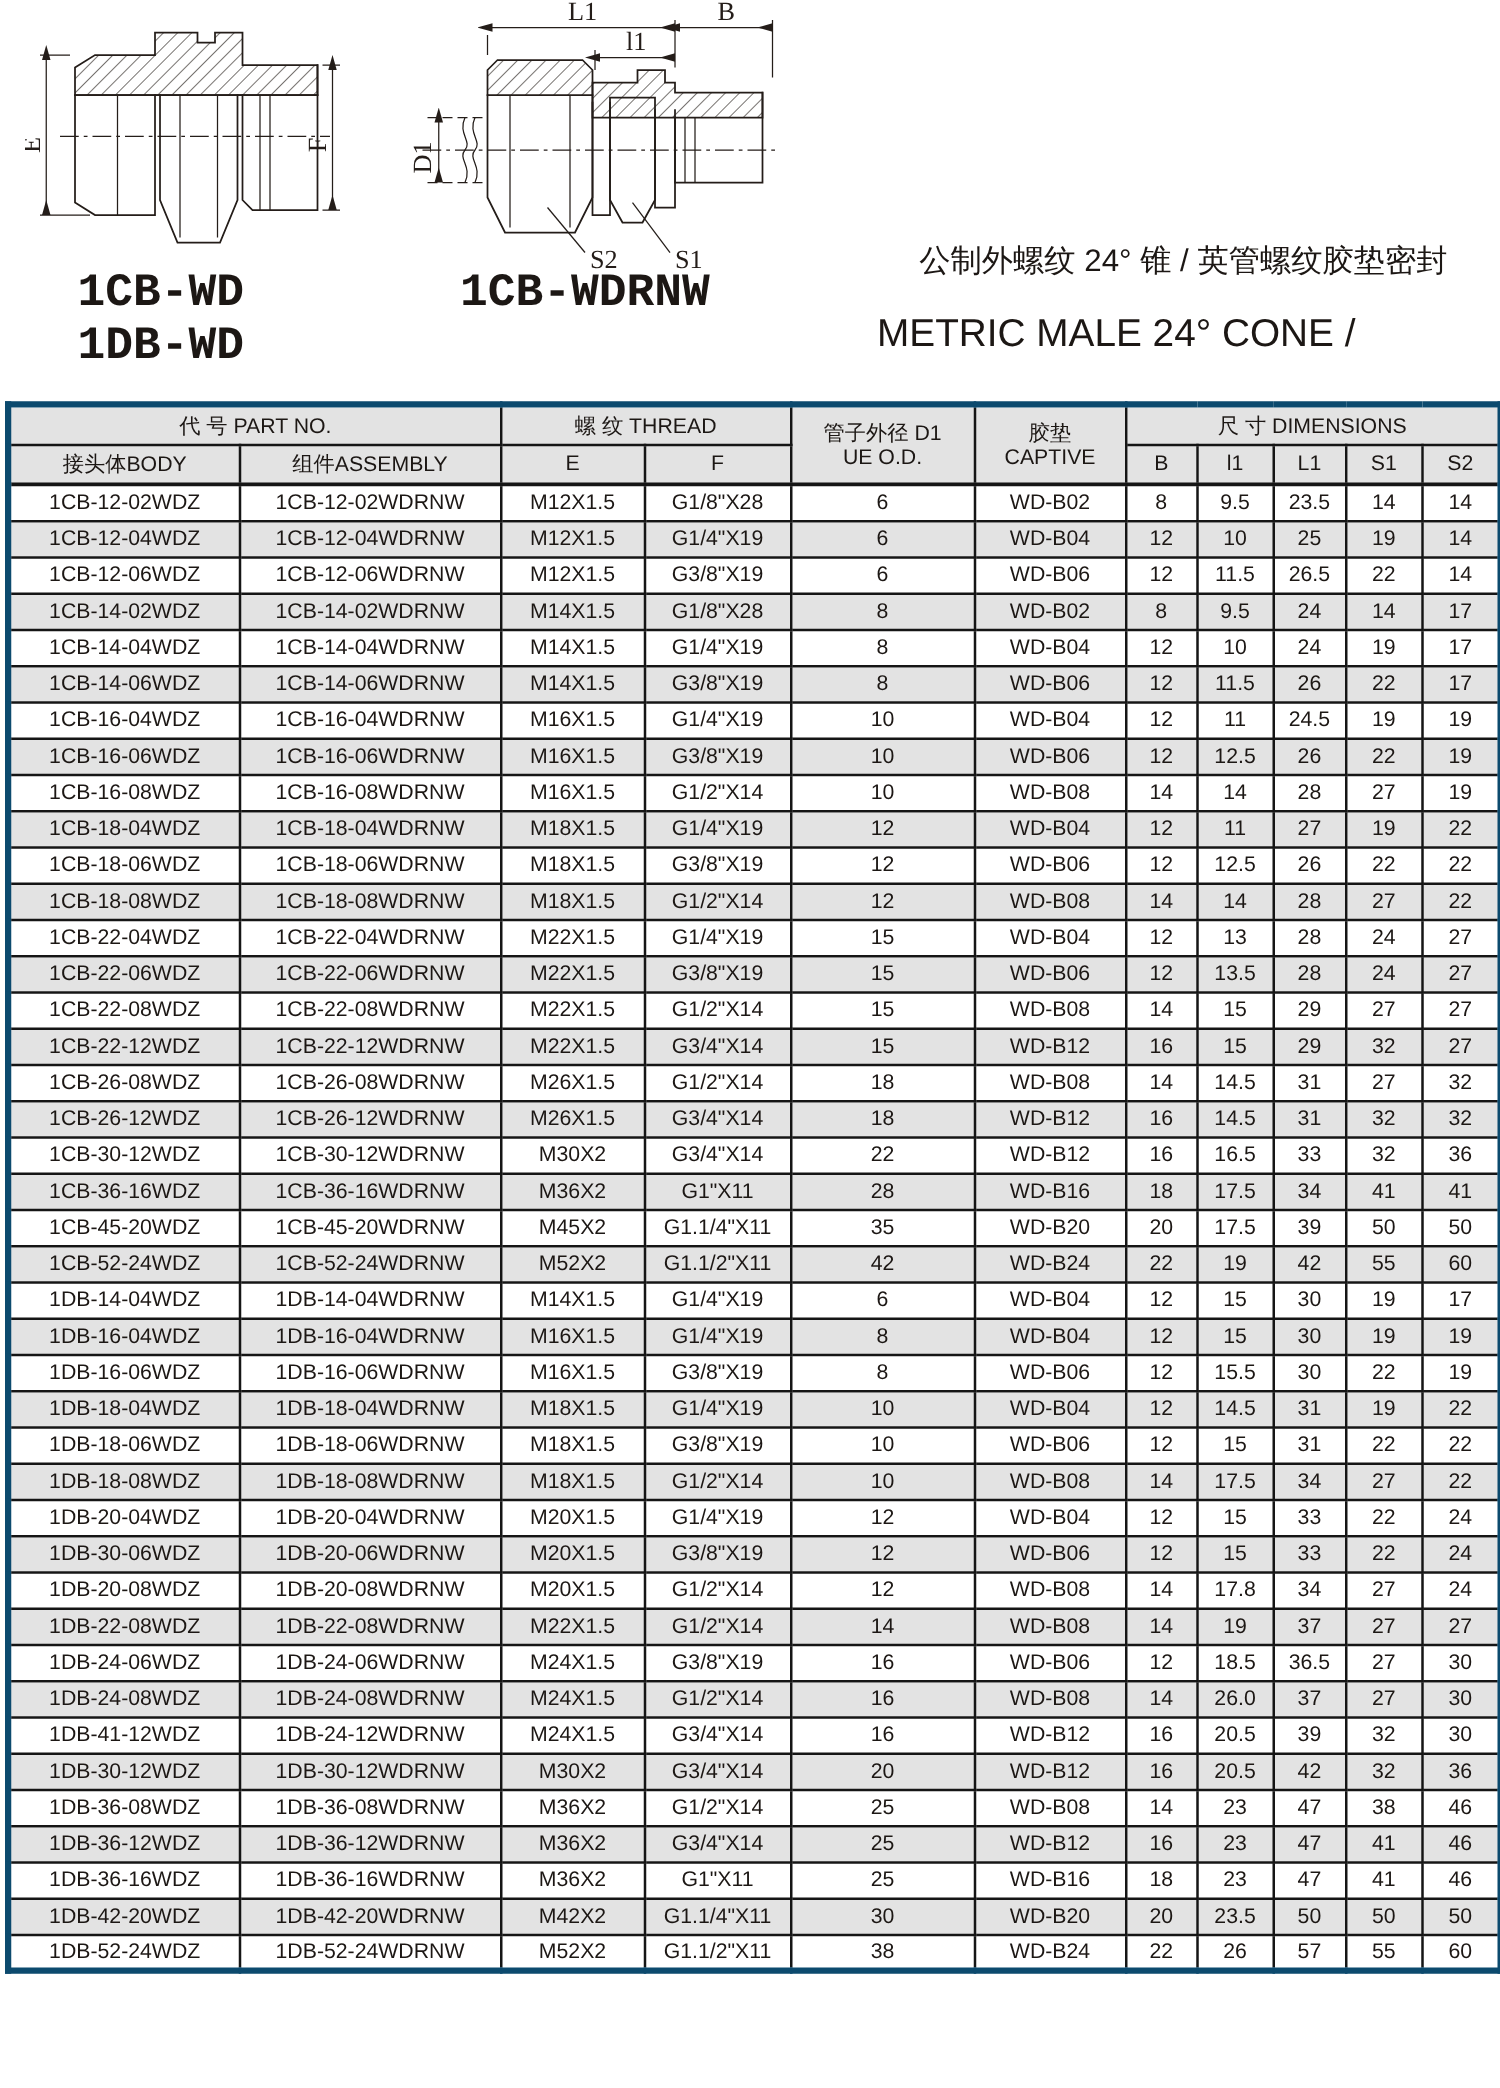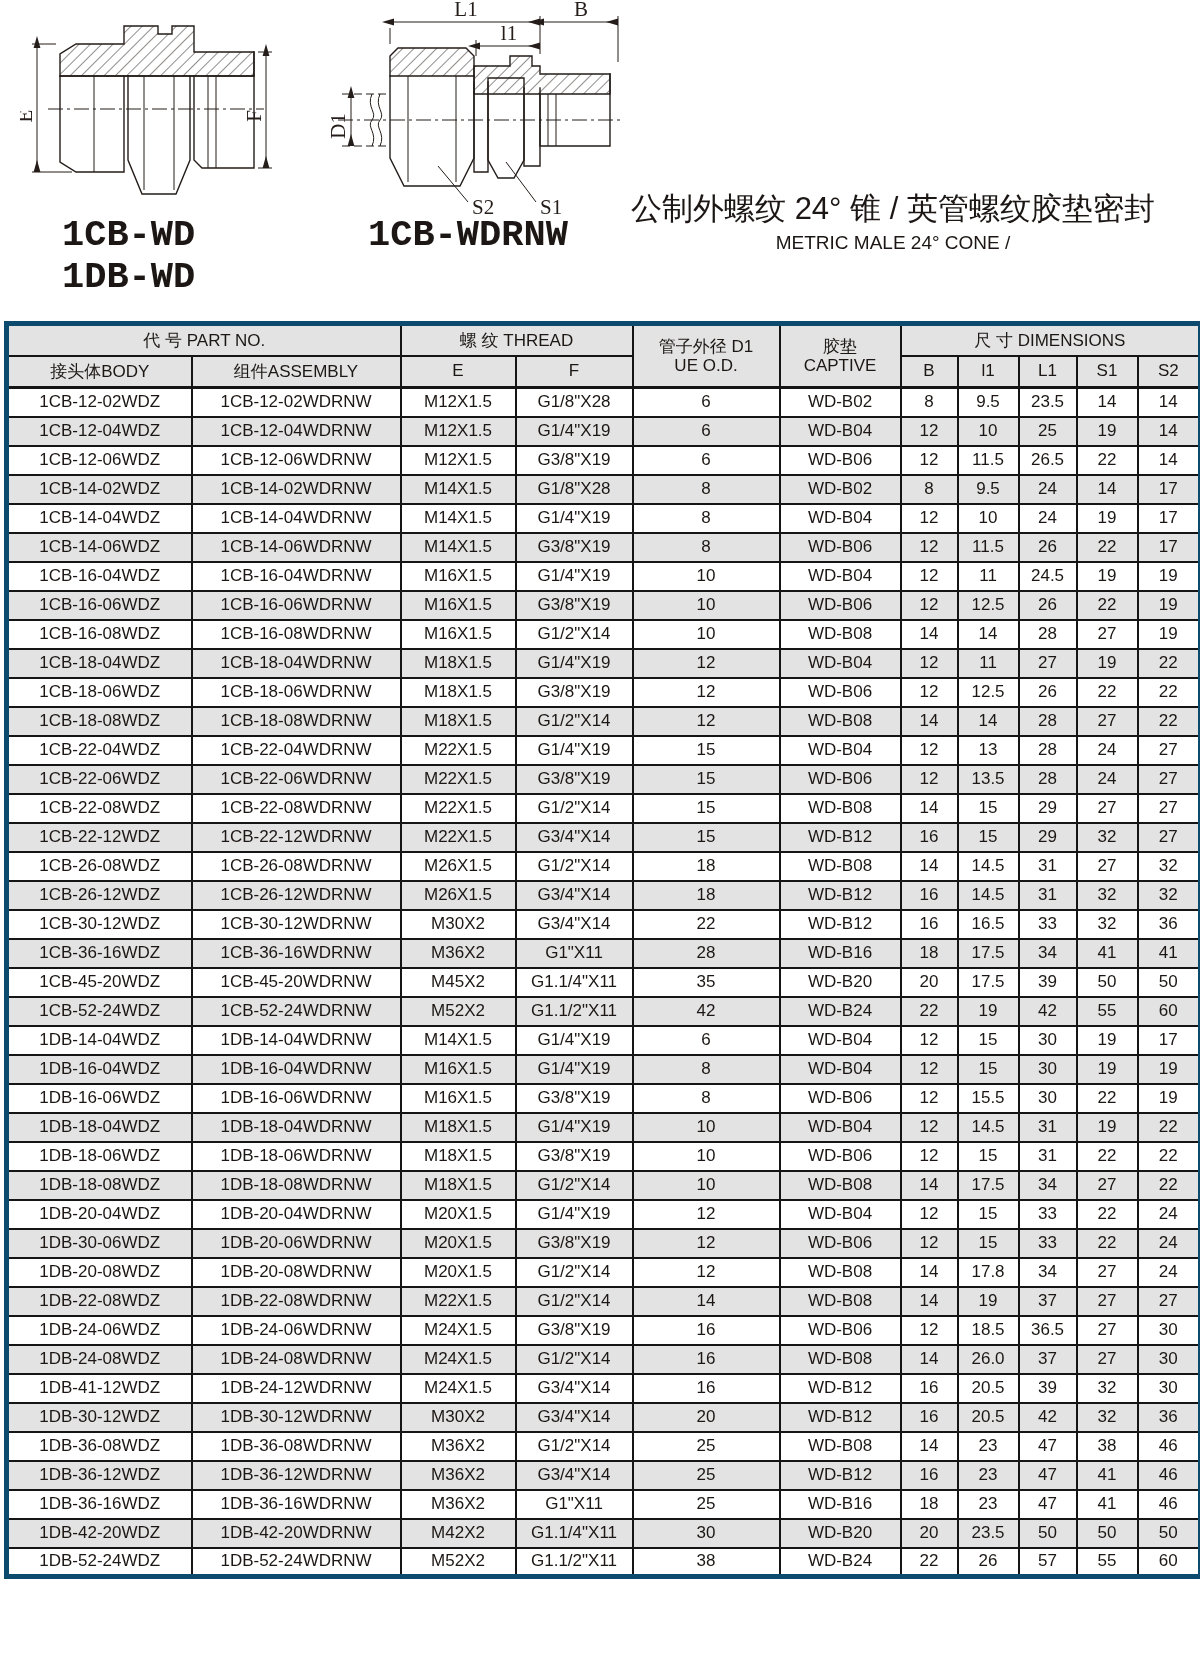--- a/index.html
+++ b/index.html
@@ -15,22 +15,22 @@
   #right-drawing { left:326px; top:0px;   }
 
   .model-block {
     font-weight:bold; font-size:37px; line-height:42px;
     letter-spacing:0px; text-align:left; white-space:nowrap;font-family:Liberation Mono, monospace;
   }
   #models-left  { left:62px;  top:214px; }
   #models-right { left:368px; top:214px; }
 
   #title-block { left:628px; top:192px; width:530px; text-align:center; }
-  #title-block .cn { font-size:31px; line-height:34px; }
-  #title-block .en { font-size:19px; line-height:33px; }
+  #title-block .cn { font-size:25px; line-height:34px;text-align:right; }
+  #title-block .en { font-size:31px; line-height:33px;margin-top:24px; }
 
   
   table#parts {
     position:absolute; left:4px; top:321px;
     border-collapse:collapse; table-layout:fixed; width:1192px;
     border:5px solid #0c4a6e;
   }
   #parts th, #parts td {
     border:2px solid #151515; padding:0; text-align:center;
     font-weight:normal; font-size:17px; overflow:hidden; white-space:nowrap;

